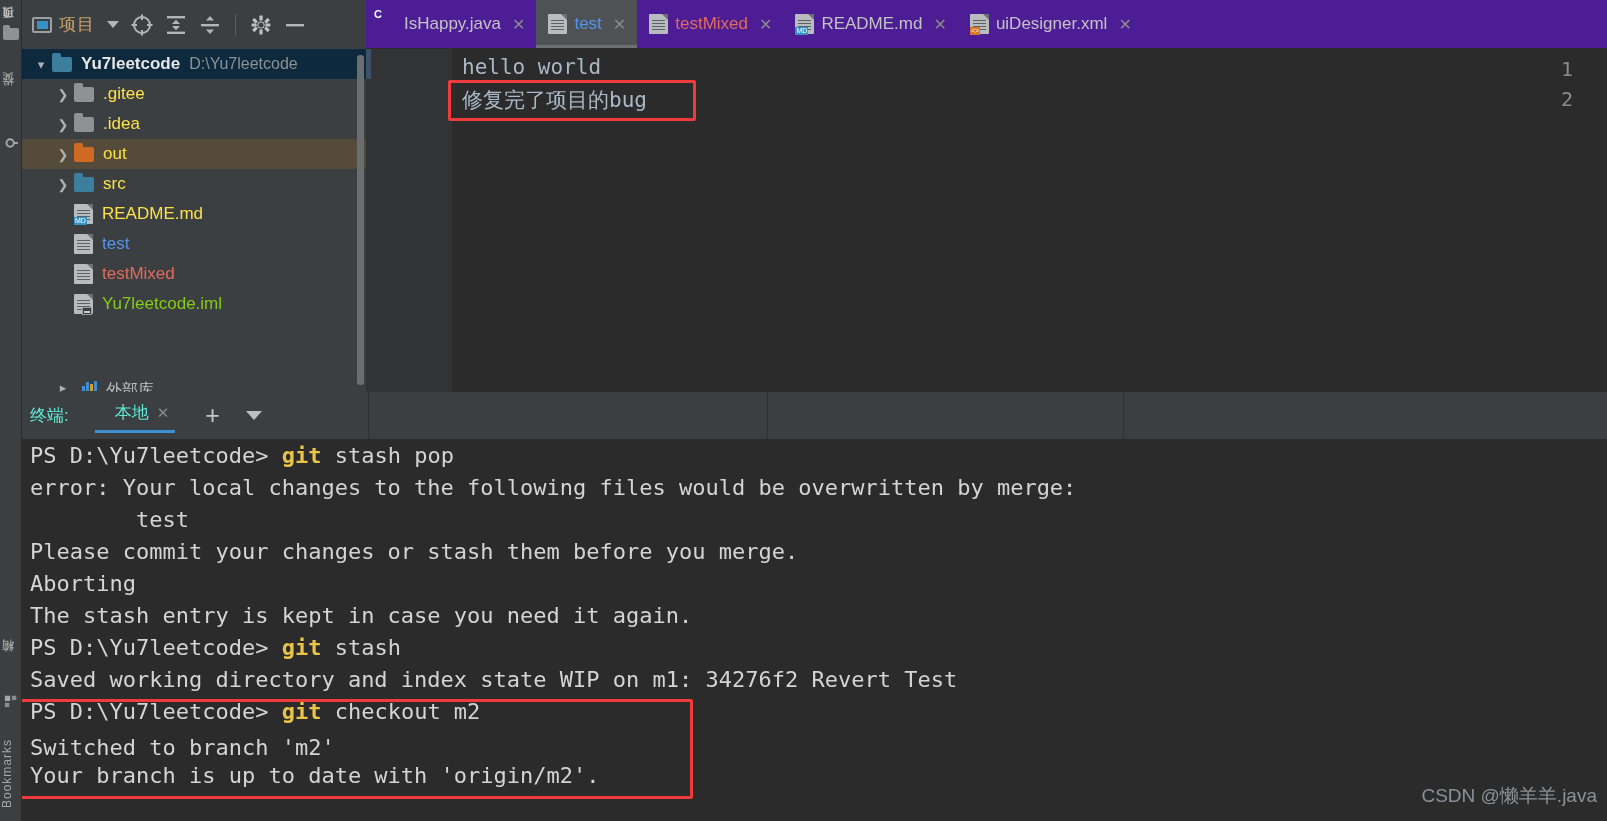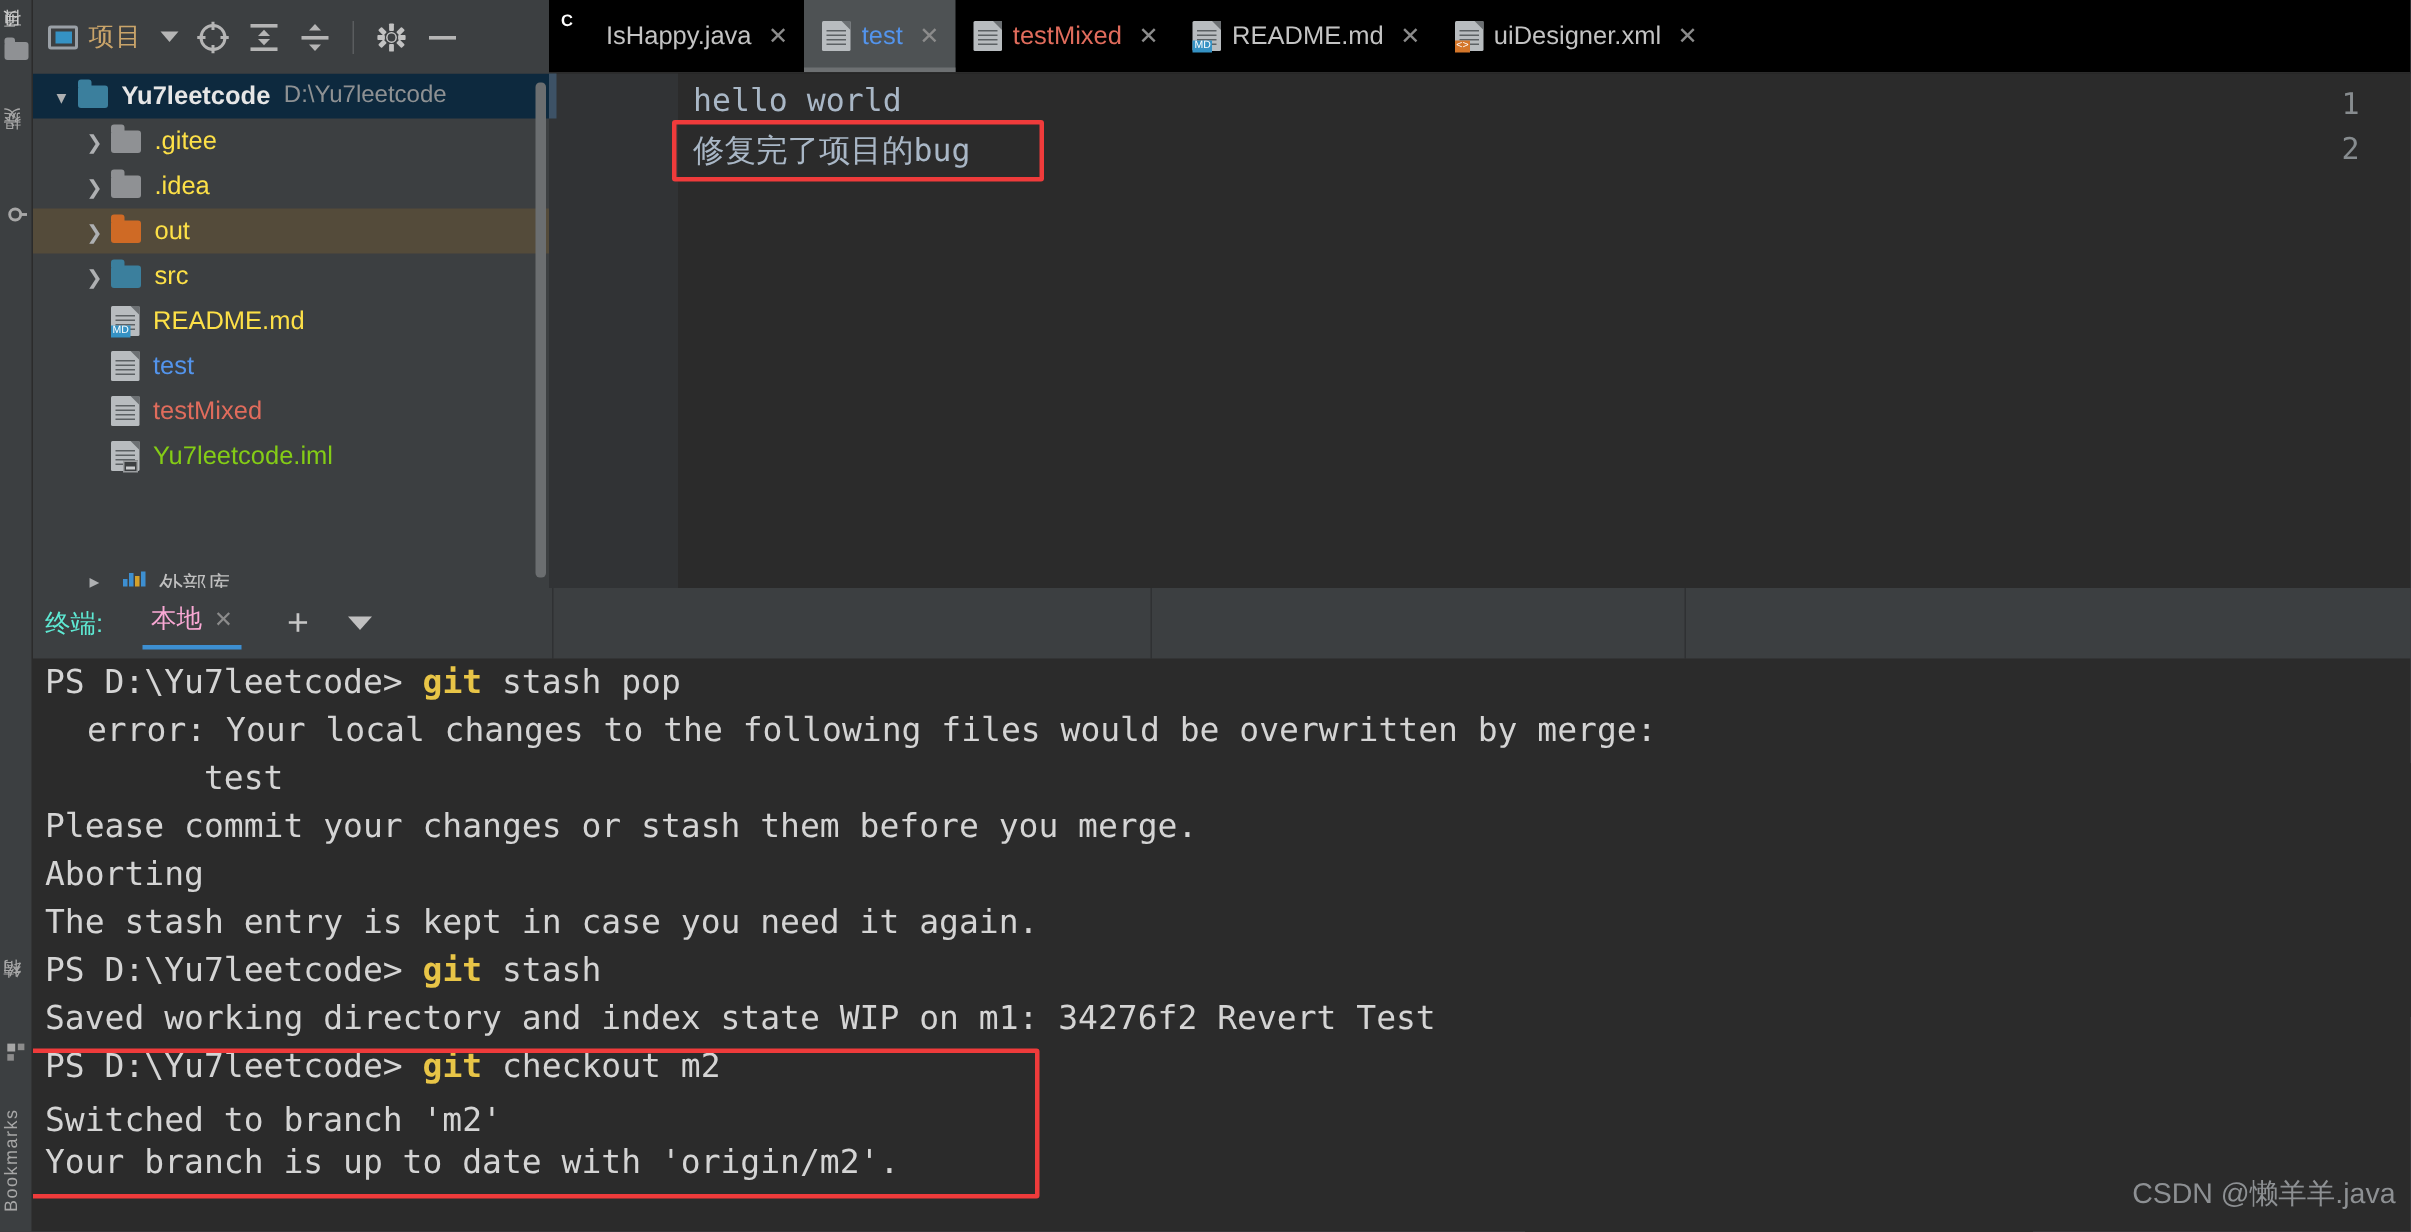--- a/index.html
+++ b/index.html
@@ -48,21 +48,21 @@
   .caret-dn {
     width: 0; height: 0; border-left: 6px solid transparent; border-right: 6px solid transparent;
     border-top: 7px solid #b5b5b5; margin-left: 12px;
   }
   .tb-icon { width: 34px; height: 49px; display:flex; align-items:center; justify-content:center; }
   .tb-sep { width: 1px; height: 22px; background: #5a5d5f; margin: 0 8px; }
 
   
   .tabbar {
     position: absolute; left: 366px; top: 0; width: 1241px; height: 49px;
-    background: #000000; display: flex; align-items: stretch;
+    background: #4c1d95; display: flex; align-items: stretch;
     border-bottom: 1px solid #2b2b2b;
   }
   .tab {
     display: flex; align-items: center; gap: 7px; padding: 0 11px 0 12px;
     font-size: 17px; color: #bbbbbb; position: relative;
   }
   .tab.active { background: #4e5254; }
   .tab.active::after {
     content: ""; position: absolute; left: 0; right: 0; bottom: 0; height: 3px;
     background: #6d7072;
@@ -172,21 +172,21 @@
   
   .term-head {
     position: absolute; left: 22px; top: 392px; width: 1585px; height: 47px;
     background: #3c3f41; display: flex; align-items: center;
   }
   .term-title { color: #5eead4; font-size: 17px; margin-left: 8px; }
   .term-tab {
     display: flex; align-items: center; gap: 8px; margin-left: 26px;
     padding: 0 6px 6px 6px; position: relative; height: 47px;
   }
-  .term-tab .t-name { color: #f9a8d4; font-size: 17px; }
+  .term-tab .t-name { color: #5eead4; font-size: 17px; margin-left: 14px; }
   .term-tab .t-x { color: #8b8b8b; font-size: 15px; }
   .term-tab::after {
     content:""; position:absolute; left: 0; right: 0; bottom: 6px; height: 3px; background: #3d8fd1;
   }
   .term-plus { color: #c6c6c6; font-size: 25px; margin-left: 30px; line-height: 1; }
   .term-caret {
     width:0;height:0;border-left:8px solid transparent;border-right:8px solid transparent;
     border-top:9px solid #c0c0c0; margin-left: 26px;
   }
   .term-vdiv { position: absolute; top: 0; width: 1px; height: 47px; background: #2f3133; }
@@ -455,21 +455,21 @@
     <span class="term-plus">+</span>
     <span class="term-caret"></span>
     <span class="term-vdiv" style="left:346px;"></span>
     <span class="term-vdiv" style="left:745px;"></span>
     <span class="term-vdiv" style="left:1101px;"></span>
   </div>
 
   <div class="term-body">
     <div id="term-lines">
         <div class="tline" style="top: 4px;"><span>PS D:\Yu7leetcode&gt; </span><span class="tok-cmd">git</span><span> stash pop</span></div>
-        <div class="tline" style="top: 36px; margin-left: 28px;">error: Your local changes to the following files would be overwritten by merge:</div>
+        <div class="tline" style="top: 36px;">error: Your local changes to the following files would be overwritten by merge:</div>
         <div class="tline" style="top: 68px;">        test</div>
         <div class="tline" style="top: 100px;">Please commit your changes or stash them before you merge.</div>
         <div class="tline" style="top: 132px;">Aborting</div>
         <div class="tline" style="top: 164px;">The stash entry is kept in case you need it again.</div>
         <div class="tline" style="top: 196px;"><span>PS D:\Yu7leetcode&gt; </span><span class="tok-cmd">git</span><span> stash</span></div>
         <div class="tline" style="top: 228px;">Saved working directory and index state WIP on m1: 34276f2 Revert Test</div>
         <div class="tline" style="top: 260px;"><span>PS D:\Yu7leetcode&gt; </span><span class="tok-cmd">git</span><span> checkout m2</span></div>
         <div class="tline" style="top: 296px;">Switched to branch 'm2'</div>
         <div class="tline" style="top: 324px;">Your branch is up to date with 'origin/m2'.</div>
       </div>

